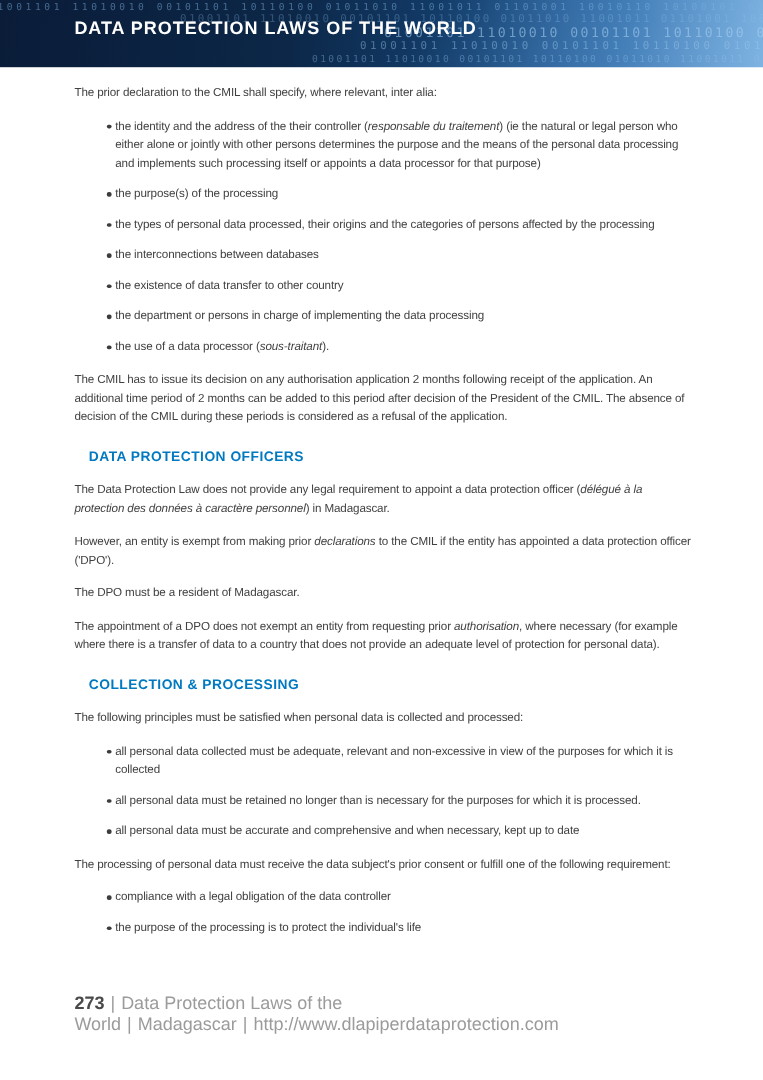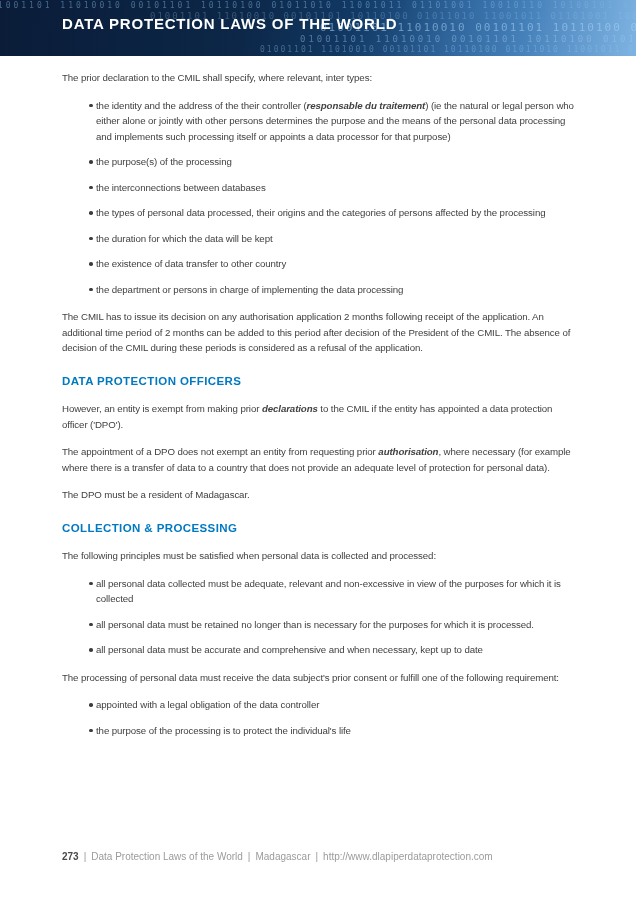--- a/index.html
+++ b/index.html
@@ -43,87 +43,88 @@
     font-size:9.7px; line-height:15.5px; letter-spacing:-0.1px;
     color:#414141;
   }
   .para { margin-bottom:12px; }
   .blist { list-style:none; margin:2px 0 12px 0; }
   .blist li { position:relative; padding-left:34px; margin-bottom:10px; }
   .blist li::before {
     content:""; position:absolute; left:27px; top:6px;
     width:3.5px; height:3.5px; border-radius:50%; background:#3c3c3c;
   }
-  .bi { font-weight:bold; font-style:italic; }
+  .bi { font-weight:normal; font-style:italic; }
   .heading {
     color:#0079C1; font-size:11.5px; font-weight:bold;
-    letter-spacing:0.4px; margin:18px 0 12px 0;
+    letter-spacing:0.4px; margin:18px 0 12px 12px;
   }
 
   
   .footer {
     position:absolute; left:62px; bottom:38px;
-    font-size:10px; color:#9b9b9b; letter-spacing:0;
+    font-size:15px; color:#9b9b9b; letter-spacing:0;
   }
   .footer .pageno { color:#4a4a4a; font-weight:bold; }
   .footer .sep { margin:0 5px; color:#9b9b9b; }
 </style>
 </head>
 <body>
 
 <div class="page">
 
   <header class="banner">
     <span class="bits r1">01001101 11010010 00101101 10110100 01011010 11001011 01101001 10010110 10100101 01011100 10110010 01001101 11010010 00101101 10110100 01011010 11001011 01101001 10010110</span>
     <span class="bits r2">01001101 11010010 00101101 10110100 01011010 11001011 01101001 10010110 10100101 01011100 10110010 01001101 11010010 00101101 10110100 01011010 11001011 01101001 10010110</span>
     <span class="bits r3">01001101 11010010 00101101 10110100 01011010 11001011 01101001 10010110 10100101 01011100 10110010 01001101 11010010 00101101 10110100 01011010 11001011 01101001 10010110</span>
     <span class="bits r4">01001101 11010010 00101101 10110100 01011010 11001011 01101001 10010110 10100101 01011100 10110010 01001101 11010010 00101101 10110100 01011010 11001011 01101001 10010110</span>
     <span class="bits r5">01001101 11010010 00101101 10110100 01011010 11001011 01101001 10010110 10100101 01011100 10110010 01001101 11010010 00101101 10110100 01011010 11001011 01101001 10010110</span>
     <h1>DATA PROTECTION LAWS OF THE WORLD</h1>
   </header>
 
   <main class="content">
 
-    <p class="para">The prior declaration to the CMIL shall specify, where relevant, inter types:</p>
+    <p class="para">The prior declaration to the CMIL shall specify, where relevant, inter alia:</p>
 
     <ul class="blist">
       <li><span>the identity and the address of the their controller (</span><i class="bi">responsable du traitement</i><span>) (ie the natural or legal person who either alone or jointly with other persons determines the purpose and the means of the personal data processing and implements such processing itself or appoints a data processor for that purpose)</span></li>
       <li><span>the purpose(s) of the processing</span></li>
+      <li><span>the types of personal data processed, their origins and the categories of persons affected by the processing</span></li>
       <li><span>the interconnections between databases</span></li>
-      <li><span>the types of personal data processed, their origins and the categories of persons affected by the processing</span></li>
-      <li><span>the duration for which the data will be kept</span></li>
       <li><span>the existence of data transfer to other country</span></li>
       <li><span>the department or persons in charge of implementing the data processing</span></li>
+      <li><span>the use of a data processor (</span><i class="bi">sous-traitant</i><span>).</span></li>
     </ul>
 
     <p class="para">The CMIL has to issue its decision on any authorisation application 2 months following receipt of the application. An additional time period of 2 months can be added to this period after decision of the President of the CMIL. The absence of decision of the CMIL during these periods is considered as a refusal of the application.</p>
 
     <h2 class="heading">DATA PROTECTION OFFICERS</h2>
 
+    <p class="para"><span>The Data Protection Law does not provide any legal requirement to appoint a data protection officer (</span><i class="bi">délégué à la protection des données à caractère personnel</i><span>) in Madagascar.</span></p>
 
     <p class="para"><span>However, an entity is exempt from making prior </span><i class="bi">declarations</i><span> to the CMIL if the entity has appointed a data protection officer ('DPO').</span></p>
 
+    <p class="para">The DPO must be a resident of Madagascar.</p>
+
     <p class="para"><span>The appointment of a DPO does not exempt an entity from requesting prior </span><i class="bi">authorisation</i><span>, where necessary (for example where there is a transfer of data to a country that does not provide an adequate level of protection for personal data).</span></p>
-
-    <p class="para">The DPO must be a resident of Madagascar.</p>
 
     <h2 class="heading">COLLECTION &amp; PROCESSING</h2>
 
     <p class="para">The following principles must be satisfied when personal data is collected and processed:</p>
 
     <ul class="blist">
       <li><span>all personal data collected must be adequate, relevant and non-excessive in view of the purposes for which it is collected</span></li>
       <li><span>all personal data must be retained no longer than is necessary for the purposes for which it is processed.</span></li>
       <li><span>all personal data must be accurate and comprehensive and when necessary, kept up to date</span></li>
     </ul>
 
     <p class="para">The processing of personal data must receive the data subject's prior consent or fulfill one of the following requirement:</p>
 
     <ul class="blist">
-      <li><span>appointed with a legal obligation of the data controller</span></li>
+      <li><span>compliance with a legal obligation of the data controller</span></li>
       <li><span>the purpose of the processing is to protect the individual's life</span></li>
     </ul>
 
   </main>
 
   <footer class="footer">
     <span class="pageno">273</span><span class="sep">|</span><span>Data Protection Laws of the World</span><span class="sep">|</span><span>Madagascar</span><span class="sep">|</span><span>http://www.dlapiperdataprotection.com</span>
   </footer>
 
 </div>

